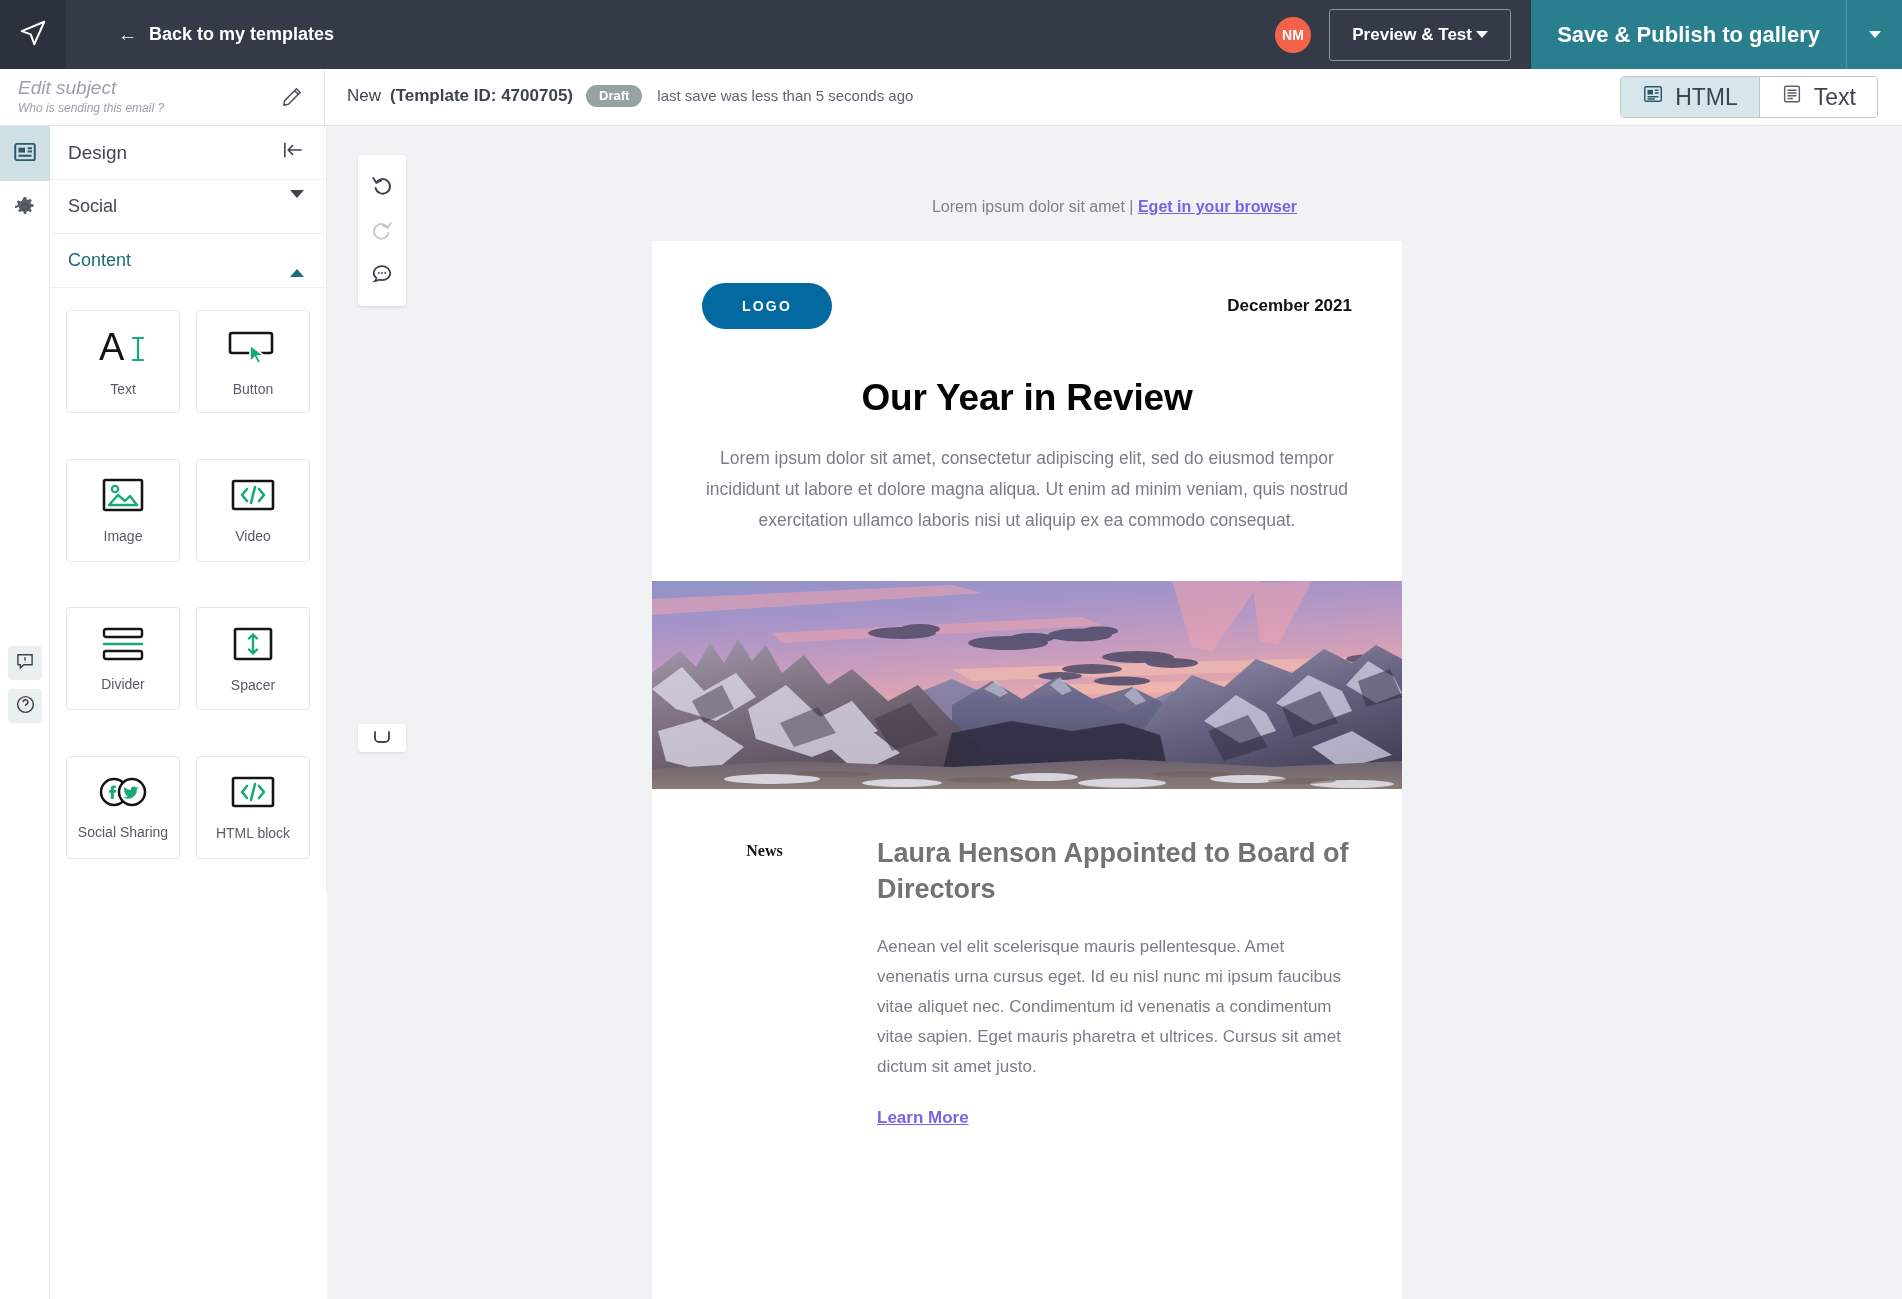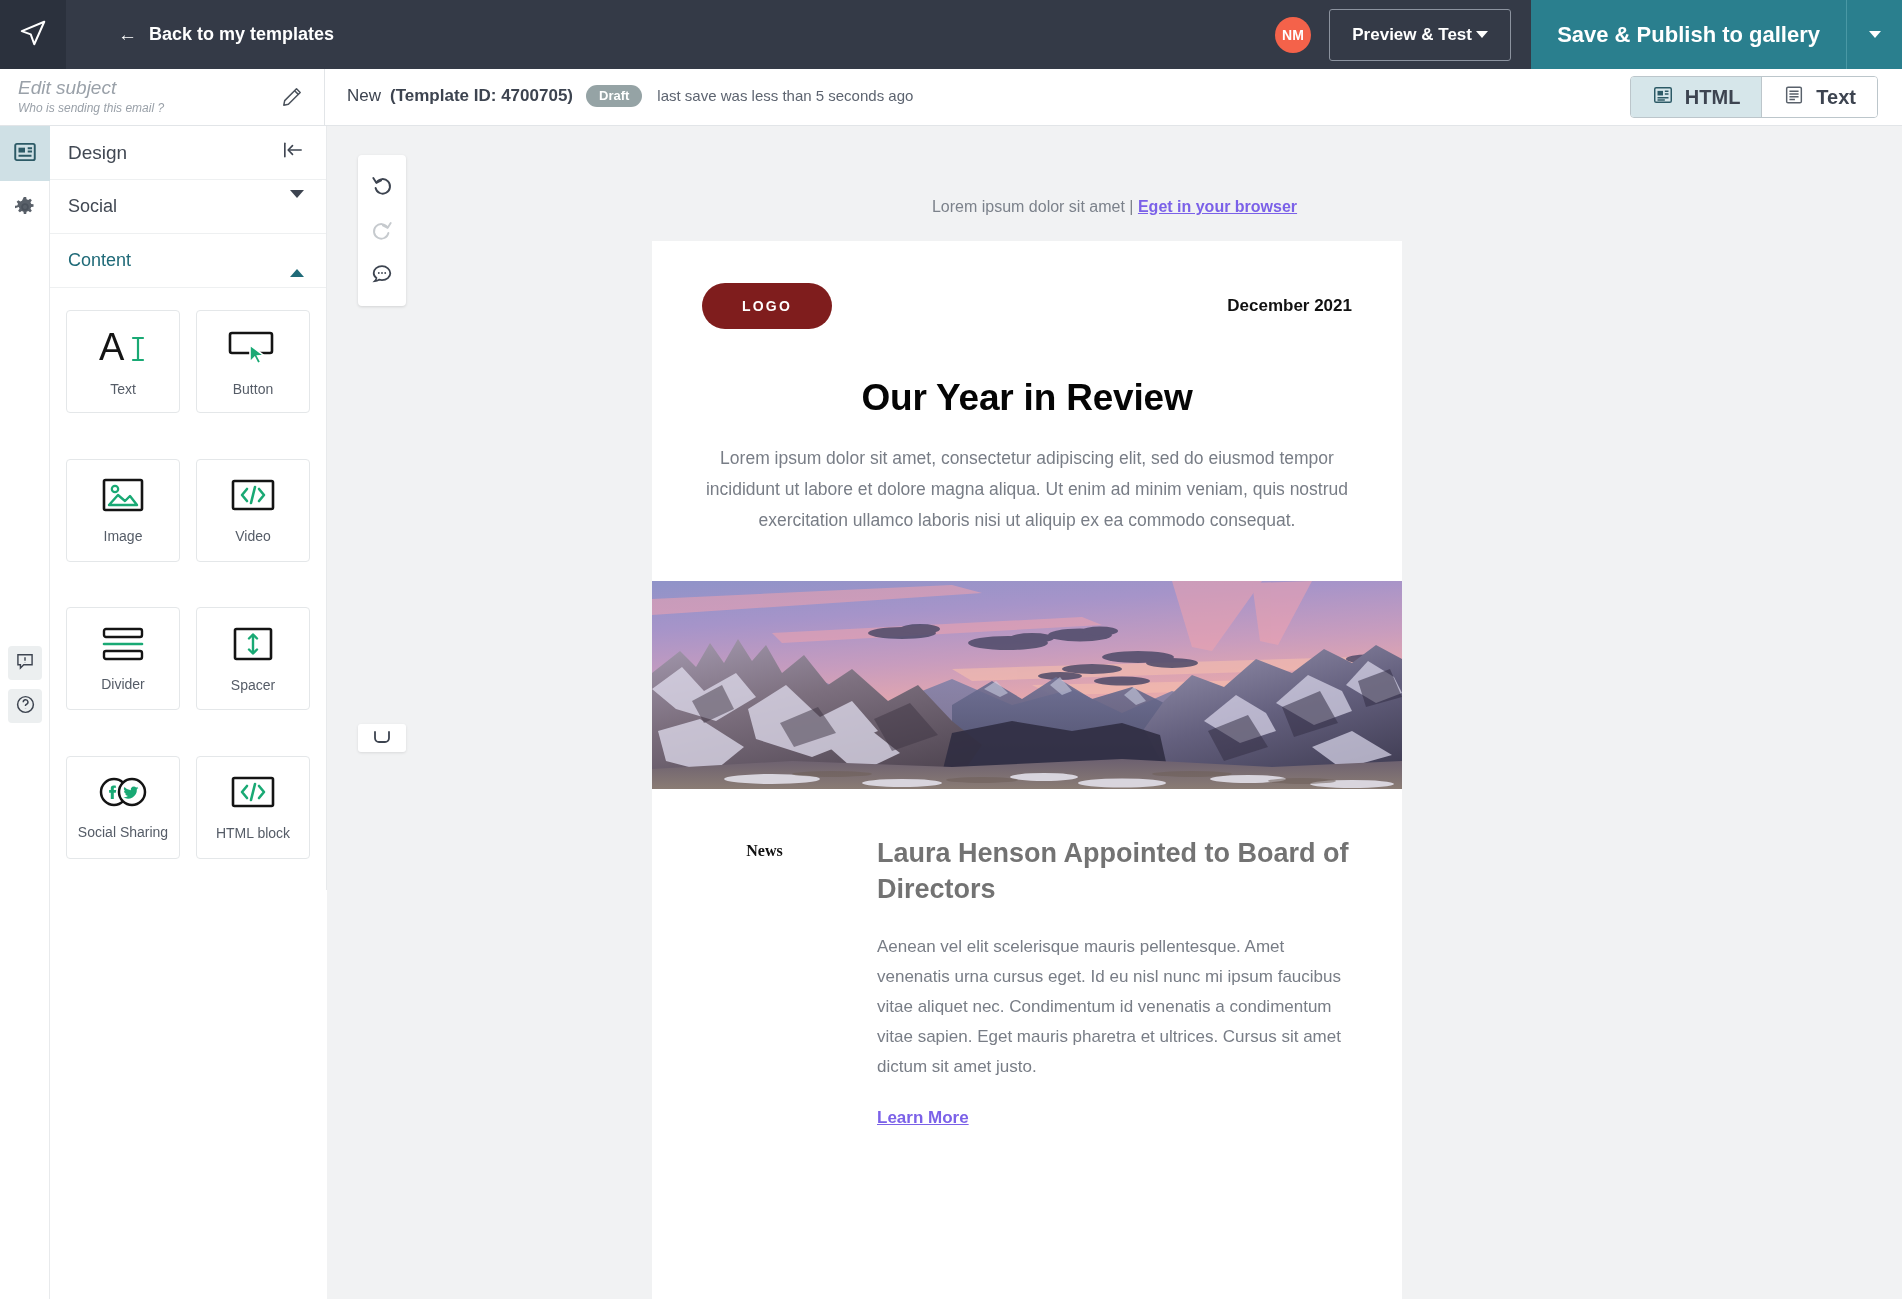--- a/index.html
+++ b/index.html
@@ -81,21 +81,21 @@
     background: #95a3a5; color: #fff; font-size: 13px; font-weight: bold;
     border-radius: 11px; padding: 3px 13px 4px; margin-left: 4px; position: relative; top: -1px;
   }
   .save-note { font-size: 15px; color: #5d6470; margin-left: 6px; }
   .view-toggle {
     margin-left: auto; margin-right: 24px; display: flex;
     border-radius: 4px; overflow: hidden; border: 1px solid #bcc6cb;
   }
   .vt-btn {
     display: flex; align-items: center; gap: 11px; padding: 0 21px;
-    height: 40px; font-size: 20px; color: #3d4450; cursor: pointer; background: #fff; font-weight: bold;
+    height: 40px; font-size: 23px; color: #3d4450; cursor: pointer; background: #fff;
   }
   .vt-btn.active { background: #d6e6ea; border-right: 1px solid #bcc6cb; }
 
   
   .rail {
     position: absolute; top: 126px; left: 0; width: 50px; height: 1173px;
     background: #ffffff; border-right: 1px solid #e8eaec;
   }
   .rail-item {
     width: 50px; height: 55px; display: flex; align-items: center; justify-content: center;
@@ -164,21 +164,21 @@
     position: absolute; top: 72px; left: 0; width: 1575px;
     text-align: center; font-size: 16px; color: #7c828b;
   }
   .preheader a { color: #7b61e8; font-weight: bold; text-decoration: underline; }
   .email {
     position: absolute; top: 115px; left: 325px; width: 750px; min-height: 1058px;
     background: #ffffff;
   }
   .email-top { padding: 42px 50px 0 50px; display: flex; align-items: center; }
   .logo-pill {
-    width: 130px; height: 46px; border-radius: 23px; background: #7f1d1d;
+    width: 130px; height: 46px; border-radius: 23px; background: #0369a1;
     color: #ffffff; font-size: 14px; font-weight: bold; letter-spacing: 2.2px;
     display: flex; align-items: center; justify-content: center;
   }
   .email-date { margin-left: auto; font-size: 17px; font-weight: bold; color: #111; }
   .email-h1 {
     margin-top: 48px; text-align: center; font-size: 37px; font-weight: bold; color: #050505;
     letter-spacing: -0.2px;
   }
   .email-lead {
     margin: 24px 52px 0; text-align: center; font-size: 17.5px; line-height: 31px; color: #787d86;

